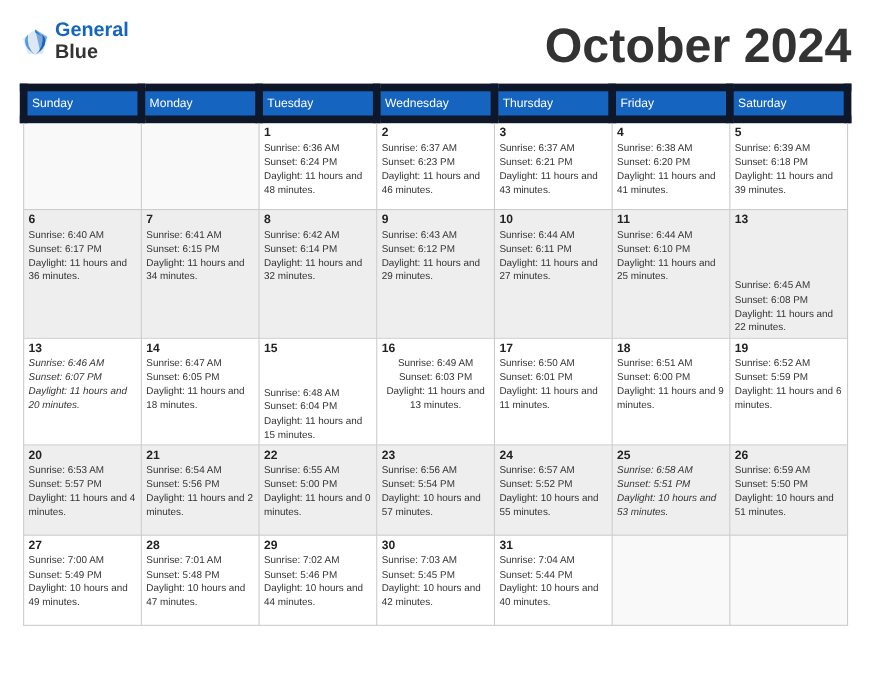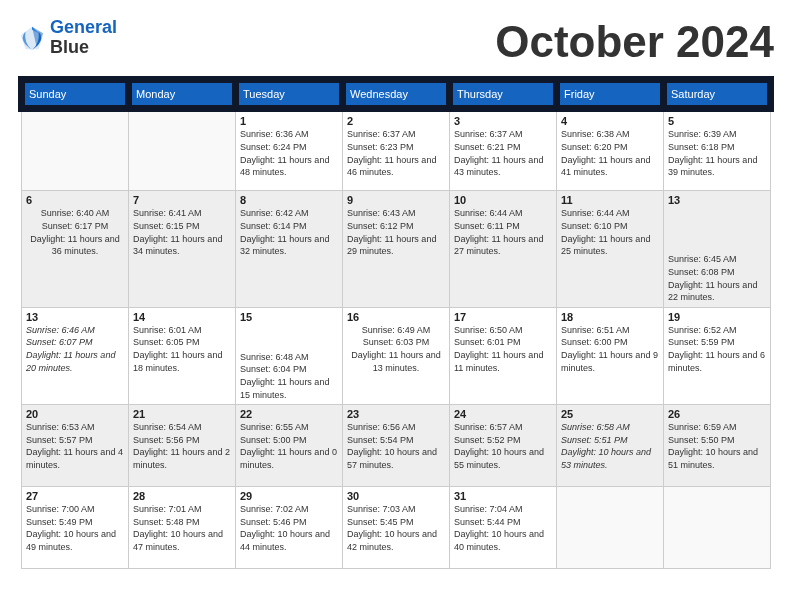--- a/index.html
+++ b/index.html
@@ -166,21 +166,21 @@
           <td>
             <span class="day-num">5</span>
             <div class="day-info" style="white-space: pre-line;">Sunrise: 6:39 AM
 Sunset: 6:18 PM
 Daylight: 11 hours and 39 minutes.</div>
           </td>
         </tr>
         <tr class="row-even">
           <td>
             <span class="day-num">6</span>
-            <div class="day-info" style="white-space: pre-line; text-align: center;">Sunrise: 6:40 AM
+            <div class="day-info" style="white-space: pre-line;">Sunrise: 6:40 AM
 Sunset: 6:17 PM
 Daylight: 11 hours and 36 minutes.</div>
           </td>
           <td>
             <span class="day-num">7</span>
             <div class="day-info" style="white-space: pre-line;">Sunrise: 6:41 AM
 Sunset: 6:15 PM
 Daylight: 11 hours and 34 minutes.</div>
           </td>
           <td>
@@ -216,21 +216,21 @@
         </tr>
         <tr class="row-odd">
           <td>
             <span class="day-num">13</span>
             <div class="day-info" style="white-space: pre-line; font-style: italic;">Sunrise: 6:46 AM
 Sunset: 6:07 PM
 Daylight: 11 hours and 20 minutes.</div>
           </td>
           <td>
             <span class="day-num">14</span>
-            <div class="day-info" style="white-space: pre-line;">Sunrise: 6:01 AM
+            <div class="day-info" style="white-space: pre-line;">Sunrise: 6:47 AM
 Sunset: 6:05 PM
 Daylight: 11 hours and 18 minutes.</div>
           </td>
           <td>
             <span class="day-num">15</span>
             <div class="day-info" style="white-space: pre-line; margin-top: 28px;">Sunrise: 6:48 AM
 Sunset: 6:04 PM
 Daylight: 11 hours and 15 minutes.</div>
           </td>
           <td>

